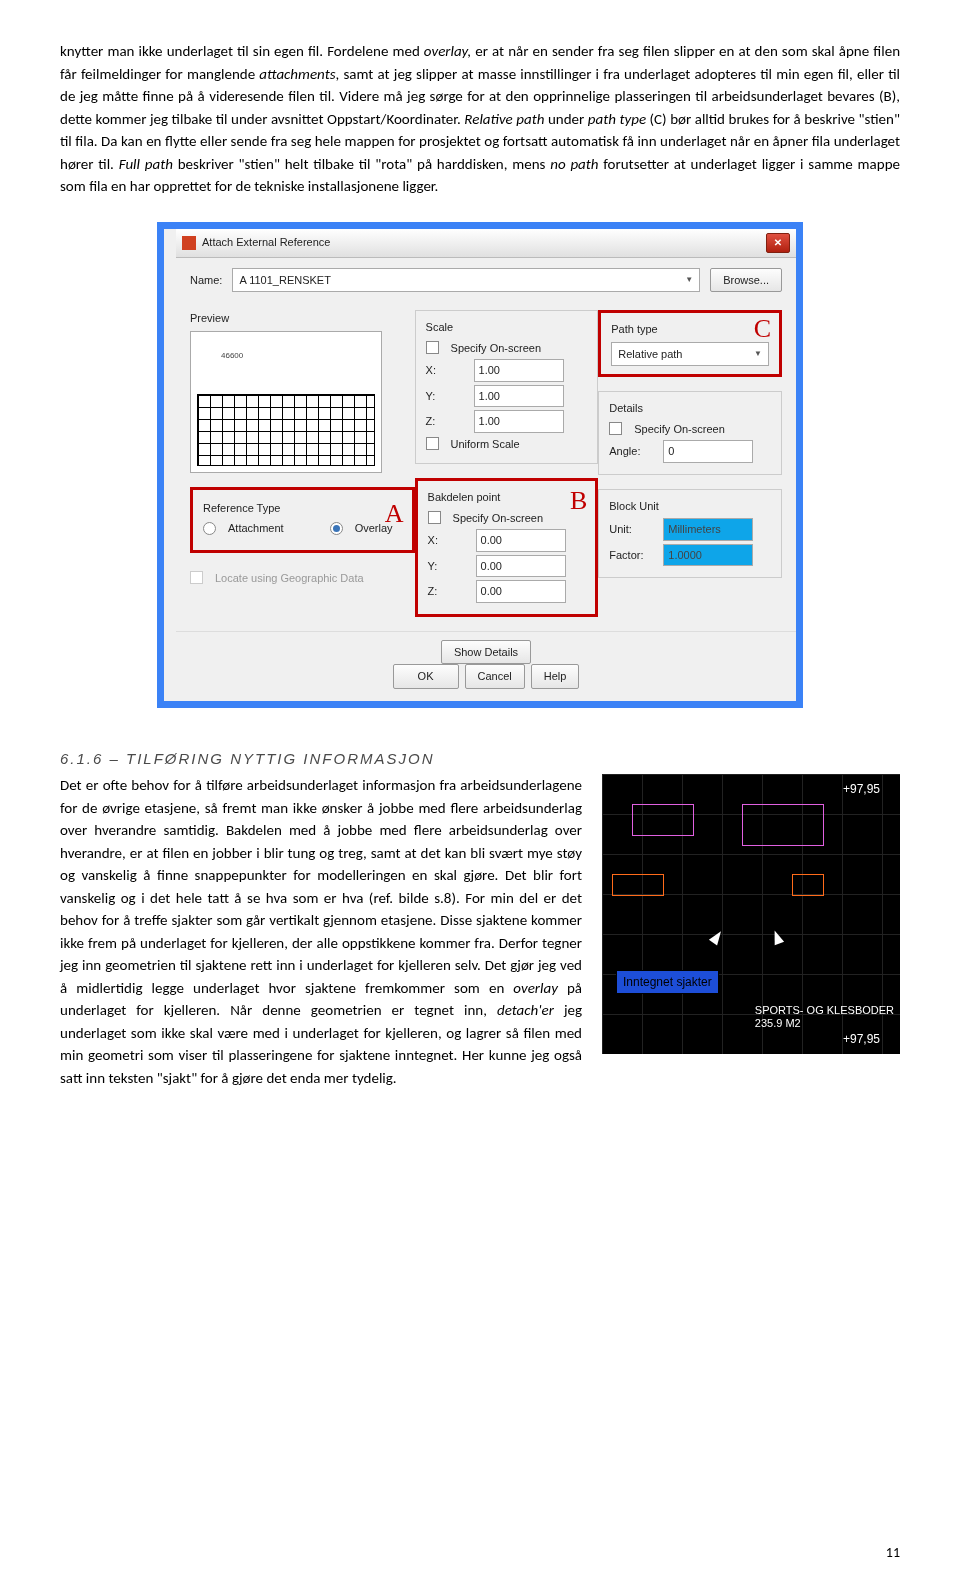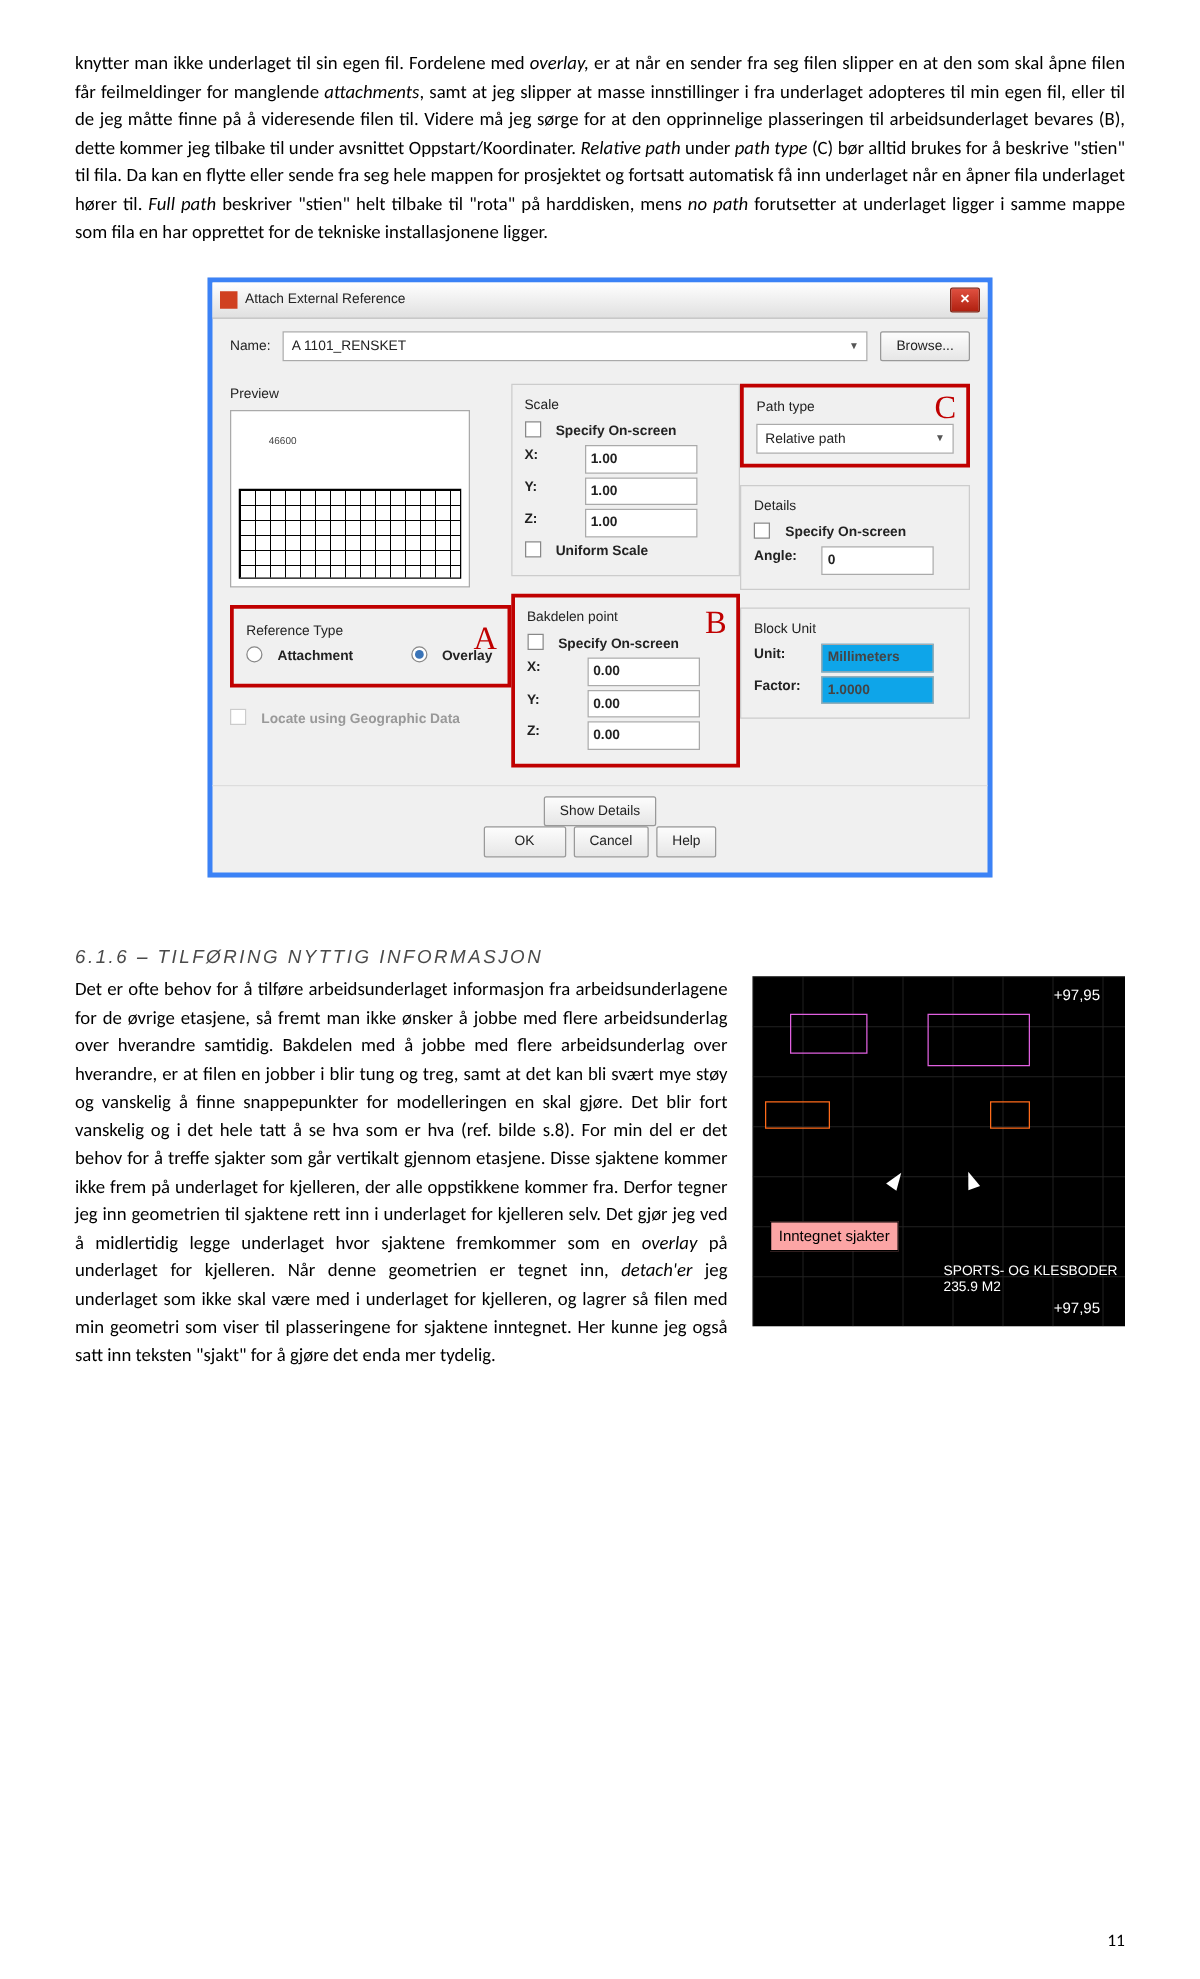--- a/index.html
+++ b/index.html
@@ -10,26 +10,27 @@
     line-height: 1.5;
     color: #000;
     background: #fff;
     width: 960px;
     box-sizing: border-box;
   }
   .para { text-align: justify; margin-bottom: 24px; }
   .italic { font-style: italic; }
   .dialog {
     width: 620px;
-    margin: 10px auto 53px auto;
-    border: 4px solid #3b82f6;
+    margin: 10px auto 40px auto;
+    border: 7px solid #3b82f6;
     background: #f0f0f0;
     font-family: Tahoma, Arial, sans-serif;
     font-size: 11px;
     color: #222;
+    padding-left: 12px;
   }
   .dialog-titlebar {
     display: flex;
     align-items: center;
     justify-content: space-between;
     background: linear-gradient(#fff, #e0e0e0);
     padding: 4px 6px;
     border-bottom: 1px solid #bbb;
   }
   .dialog-titlebar .title-left { display:flex; align-items:center; gap:6px; }
@@ -98,21 +99,21 @@
     border: 1px solid #ccc;
     padding: 8px 10px;
   }
   .fieldset.red { border: 3px solid #c00000; position: relative; }
   .badge-letter {
     position: absolute;
     font-family: Times, serif;
     font-size: 26px;
     color: #c00000;
   }
-  .row { display:flex; align-items:flex-start; gap:8px; margin: 3px 0; font-weight: bold; }
+  .row { display:flex; align-items:center; gap:8px; margin: 3px 0; }
   .row label { width: 40px; }
   .input {
     border: 1px solid #aaa;
     background: #fff;
     padding: 2px 4px;
     width: 80px;
   }
   .input.ro { background: #0ea5e9; color: #444; }
   .cb {
     width: 11px; height: 11px; border: 1px solid #888;
@@ -152,21 +153,21 @@
     color: #fff;
     font-family: Arial, sans-serif;
     font-size: 12px;
     position: relative;
     padding-left: 28px;
   }
   .cad-snippet .lvl1 { position:absolute; top:6px; right:20px; }
   .cad-snippet .lvl2 { position:absolute; bottom:6px; right:20px; }
   .cad-snippet .callout {
     position:absolute; bottom: 60px; left: 14px;
-    background: #fca5a5; color: #000; padding: 2px 6px;
+    background: #1d4ed8; color: #000; padding: 2px 6px;
     font-size: 12px; border: 1px solid #000;
   }
   .cad-snippet .room {
     position:absolute; bottom: 24px; right: 6px; text-align: left;
     font-size: 11px; line-height: 1.2;
   }
   .cad-snippet .arrow1, .cad-snippet .arrow2 {
     position:absolute; width: 0; height: 0;
     border-left: 5px solid transparent; border-right: 5px solid transparent;
     border-bottom: 14px solid #fff;

